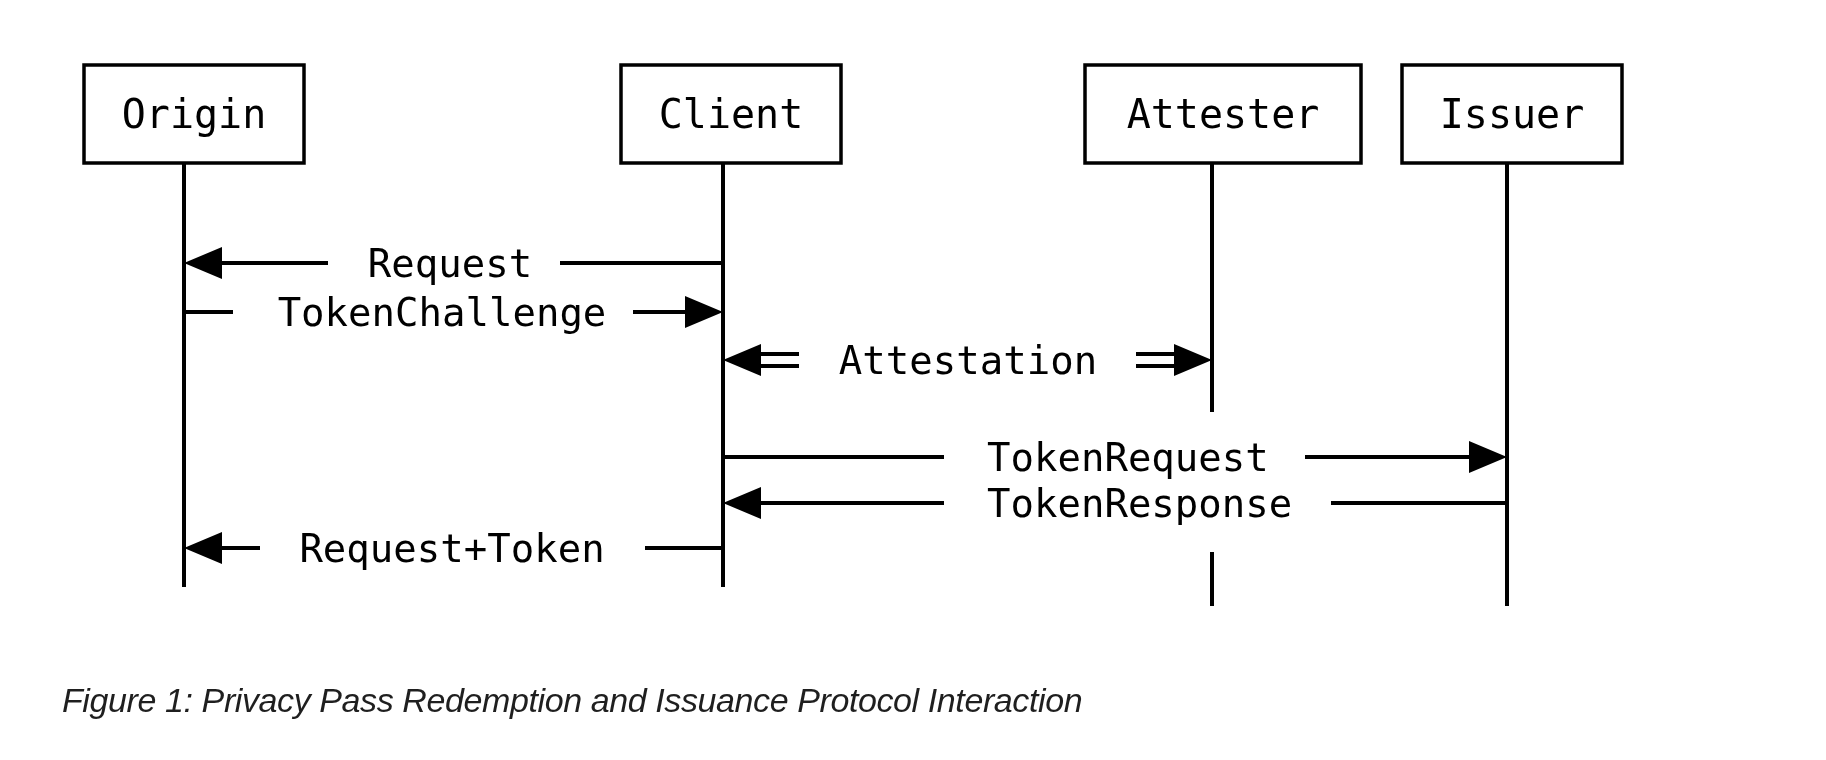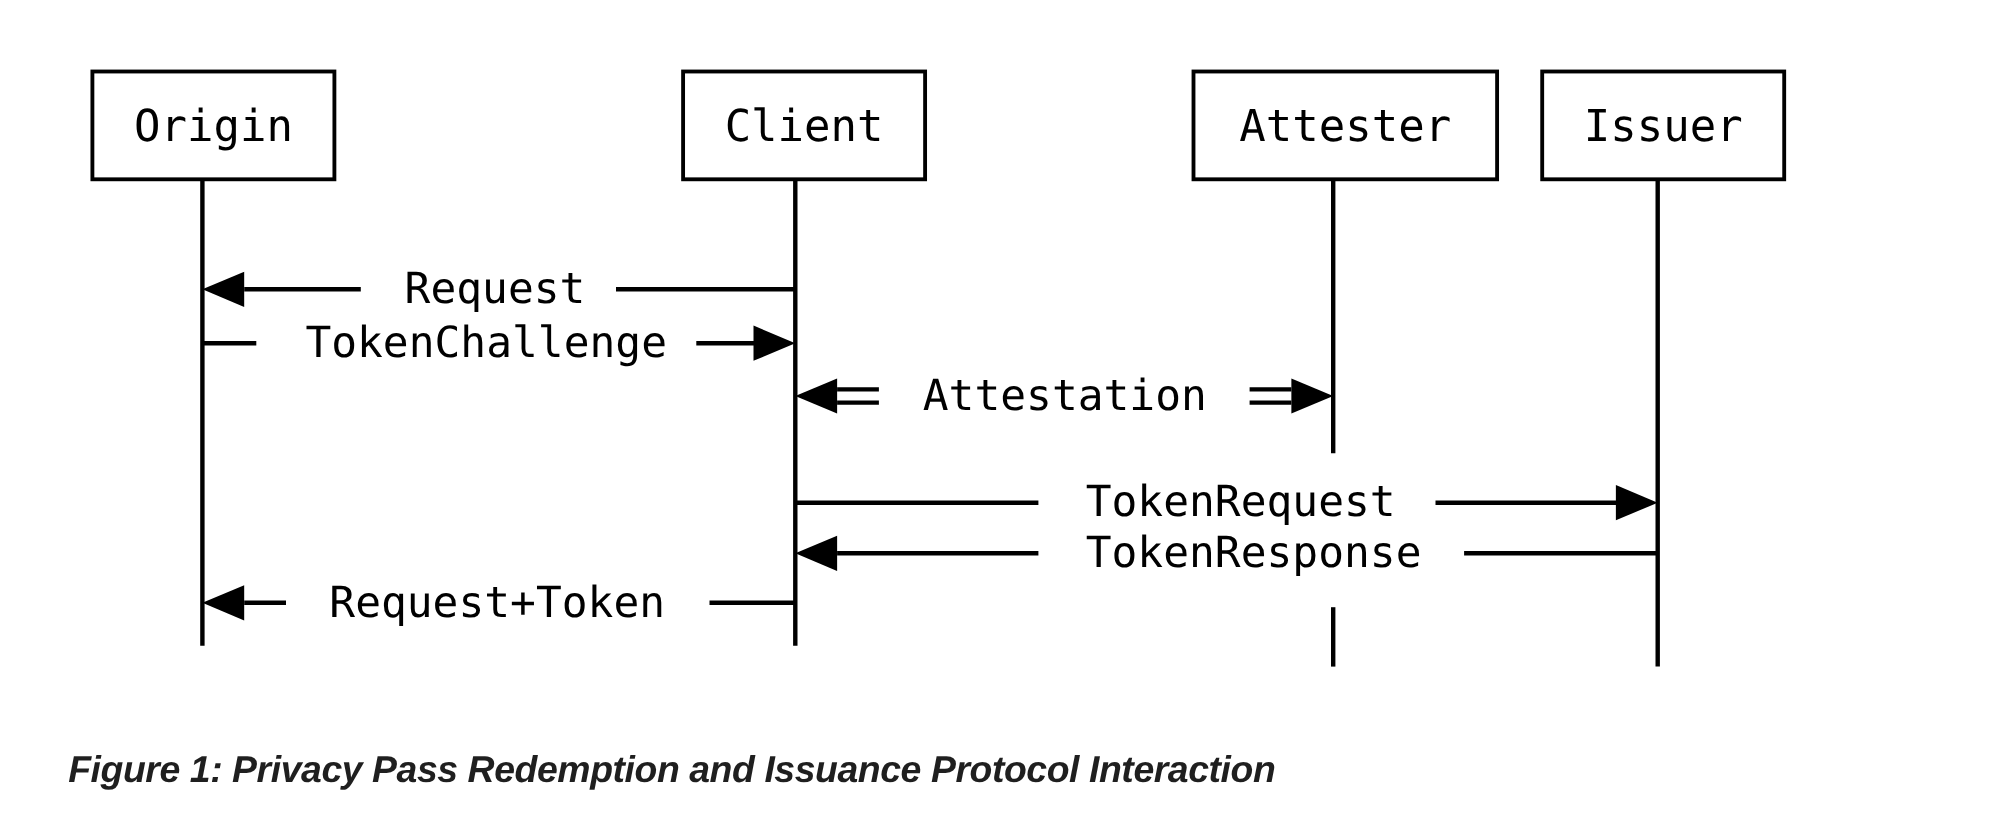--- a/index.html
+++ b/index.html
@@ -50,21 +50,20 @@
   .caption {
     position: absolute;
     left: 62px;
     top: 681px;
     font-family: "Liberation Sans", sans-serif;
     font-style: italic;
     font-size: 34px;
     letter-spacing: -0.4px;
     color: #1f1f1f;
     white-space: nowrap;
-    font-weight: bold;
   }
 </style>
 </head>
 <body>
 
 <div class="stage">
 
   <svg class="seq" width="1826" height="760" viewBox="0 0 1826 760">
 
     <line class="line" x1="184" y1="163" x2="184" y2="587"></line>

